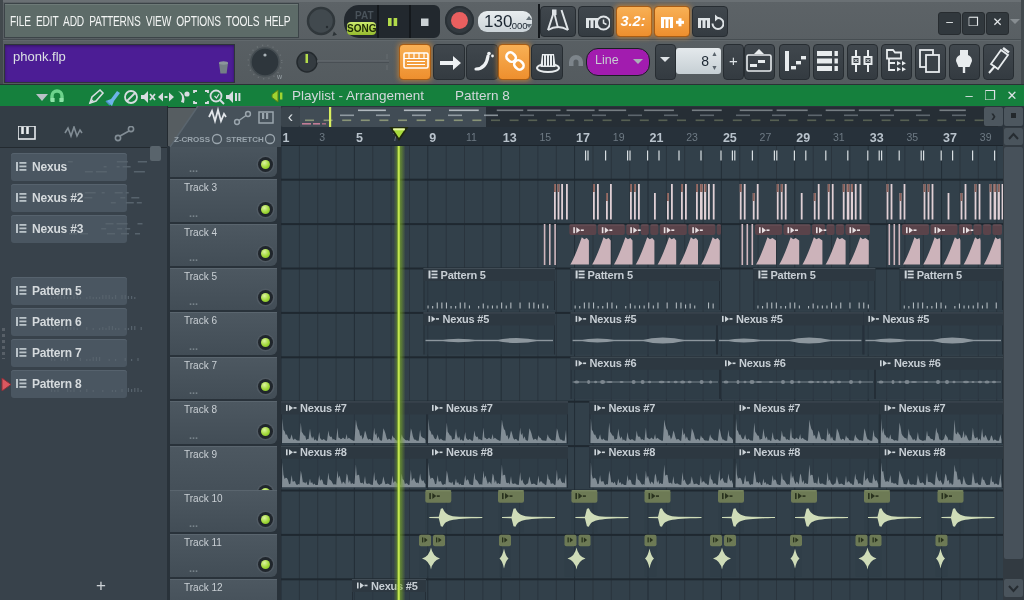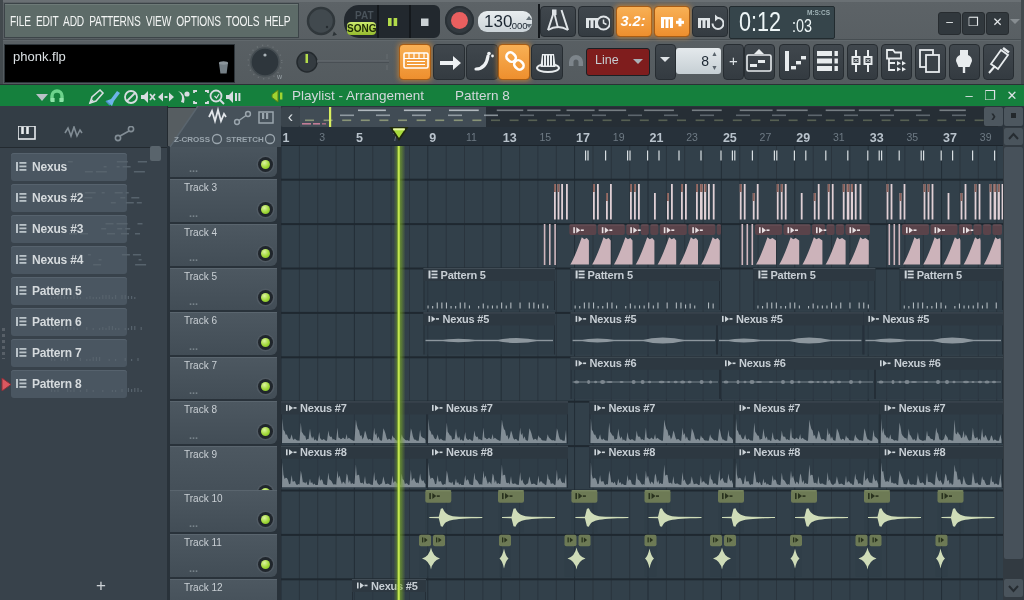--- a/index.html
+++ b/index.html
@@ -18,25 +18,25 @@
 #tempo i{position:absolute;left:31px;top:8.5px;font-size:9.5px;font-style:normal}
 .b1{position:absolute;top:6px;width:34px;height:29px;background:linear-gradient(#40474d,#343b41);border-radius:4px;border:1px solid #272d32}
 .b1o{position:absolute;top:6px;width:34px;height:29px;background:linear-gradient(#f8b055,#ee8f2e);border-radius:4px;border:1px solid #a85c14;box-shadow:0 0 5px 0.5px rgba(238,145,40,0.6)}
 #lcd{position:absolute;left:729px;top:6px;width:104px;height:31px;background:#36454b;border:1px solid #222b2f;border-radius:2px;color:#eef6f7}
 #lcd .big{position:absolute;left:9px;top:0px;font-size:27px;transform:scale(0.8,1);transform-origin:0 0}
 #lcd .small{position:absolute;left:62px;top:9px;font-size:18px;transform:scale(0.8,1);transform-origin:0 0}
 #lcd .lbl{position:absolute;right:4px;top:2px;font-size:6.5px;color:#9fb2b6;font-weight:bold}
 .winb{position:absolute;top:12px;width:21px;height:21px;background:#31383d;border-radius:3px;border:1px solid #272c30;color:#e8ecee;text-align:center;line-height:19px;font-size:12px}
 
 #row2{position:absolute;left:0;top:40px;width:1024px;height:44px}
-#titlefield{position:absolute;left:4px;top:4px;width:229px;height:37px;background:#000000;border:1px solid #2e353a;box-shadow:inset 0 1px 3px rgba(0,0,0,0.35)}
+#titlefield{position:absolute;left:4px;top:4px;width:229px;height:37px;background:#4c1d95;border:1px solid #2e353a;box-shadow:inset 0 1px 3px rgba(0,0,0,0.35)}
 #titlefield span{position:absolute;left:8px;top:4px;color:#dbe0e3;font-size:13px}
 .b2{position:absolute;top:4px;width:30px;height:34px;background:linear-gradient(#40474d,#343b41);border-radius:4px;border:1px solid #272d32}
 .b2o{position:absolute;top:4px;width:30px;height:34px;background:linear-gradient(#f8b055,#ee8f2e);border-radius:4px;border:1px solid #a85c14;box-shadow:0 0 5px 0.5px rgba(238,145,40,0.6)}
-#linebox{position:absolute;left:586px;top:8px;width:62px;height:26px;background:#7f1d1d;border-radius:3px;border:1px solid #1a2024;color:#c6cdd2;font-size:12.5px}
+#linebox{position:absolute;left:586px;top:8px;width:62px;height:26px;background:#a21caf;border-radius:12px;border:1px solid #1a2024;color:#c6cdd2;font-size:12.5px}
 #numbox{position:absolute;left:676px;top:8px;width:45px;height:26px;background:linear-gradient(#e4e9ec,#c6cfd4);border-radius:3px;color:#1b2631;font-size:14px;text-align:right;line-height:26px}
 
 #row3{position:absolute;left:0;top:84px;width:1024px;height:22px;background:#15803d;border-top:1px solid #2b3136;border-bottom:1px solid #23292e}
 #row3 .ttl{position:absolute;left:292px;top:3px;color:#d2d7db;font-size:13.5px}
 #row3 .ttl2{position:absolute;left:455px;top:3px;color:#d2d7db;font-size:13.5px}
 .wglyph{position:absolute;top:3px;color:#dde2e6;font-size:13px;width:18px;text-align:center}
 
 #plpanel{position:absolute;left:0;top:106px;width:167px;height:494px;background:#38424b;border-right:1px solid #232a30}
 .pitem{position:absolute;left:11px;width:116px;height:28.5px;background:#4a5661;border-radius:3px;box-shadow:inset 0 1px 0 #56626d}
 .pname{position:absolute;left:21px;top:7px;color:#d5dadd;font-size:12px;font-weight:bold;letter-spacing:-0.2px}
@@ -137,25 +137,20 @@
 <svg class="abs" style="left:695px;top:7px" width="29" height="28" viewBox="0 0 29 28">
       <g transform="translate(-2,-1)">
         <rect x="5" y="12" width="3" height="10" fill="#dfe4e7"></rect>
         <rect x="9.5" y="12" width="3" height="10" fill="#dfe4e7"></rect>
         <rect x="14" y="12" width="3" height="10" fill="#dfe4e7"></rect>
         <rect x="5" y="12" width="12" height="2.4" fill="#dfe4e7"></rect>
         <path d="M25 12 a5.5 5.5 0 1 1 -5.5 5.5" stroke="#dfe4e7" stroke-width="2" fill="none"></path>
         <path d="M22 8.5 l4 3.5 l-4 3.5 Z" fill="#dfe4e7"></path>
       </g>
     </svg>
-<div id="lcd">
-      <span class="big">0:12</span>
-      <span class="small">:03</span>
-      <span class="lbl">M:S:CS</span>
-    </div>
 <div class="winb" style="left:938px">–</div>
 <div class="winb" style="left:962px">❐</div>
 <div class="winb" style="left:986px">✕</div>
 <svg class="abs" style="left:1008px;top:17px" width="14" height="10" viewBox="0 0 14 10">
       <path d="M2 2 l5 5 l5 -5 Z" fill="#878d91"></path>
     </svg>
 
 <div id="row2">
 <div id="titlefield">
         <span>phonk.flp</span>
@@ -415,39 +410,20 @@
         <rect x="110" y="18" width="8" height="1.5" fill="#57636d"></rect>
         <rect x="124" y="18" width="5" height="1.5" fill="#57636d"></rect>
       </svg>
       <svg width="12" height="10" style="position:absolute;left:5px;top:9px">
         <rect x="0" y="0" width="2" height="9" fill="#b9c2c8"></rect>
         <rect x="3.4" y="0" width="7" height="1.8" fill="#b9c2c8"></rect>
         <rect x="3.4" y="3.5" width="7" height="1.8" fill="#b9c2c8"></rect>
         <rect x="3.4" y="7" width="7" height="1.8" fill="#b9c2c8"></rect>
       </svg>
       <span class="pname">Nexus #3</span>
-    </div>
-    <div class="pitem" style="top:245.7px">
-      <svg width="136" height="28" style="position:absolute;left:0;top:0">
-        <rect x="67.9" y="8" width="3" height="1.5" fill="#57636d"></rect>
-        <rect x="76.9" y="8" width="3" height="1.5" fill="#57636d"></rect>
-        <rect x="110.9" y="8" width="8" height="1.5" fill="#57636d"></rect>
-        <rect x="121.9" y="8" width="8" height="1.5" fill="#57636d"></rect>
-        <rect x="87.6" y="13" width="3" height="1.5" fill="#57636d"></rect>
-        <rect x="127.6" y="13" width="3" height="1.5" fill="#57636d"></rect>
-        <rect x="82.1" y="18" width="8" height="1.5" fill="#57636d"></rect>
-        <rect x="124.1" y="18" width="11" height="1.5" fill="#57636d"></rect>
-      </svg>
-      <svg width="12" height="10" style="position:absolute;left:5px;top:9px">
-        <rect x="0" y="0" width="2" height="9" fill="#b9c2c8"></rect>
-        <rect x="3.4" y="0" width="7" height="1.8" fill="#b9c2c8"></rect>
-        <rect x="3.4" y="3.5" width="7" height="1.8" fill="#b9c2c8"></rect>
-        <rect x="3.4" y="7" width="7" height="1.8" fill="#b9c2c8"></rect>
-      </svg>
-      <span class="pname">Nexus #4</span>
     </div>
     <div class="pitem" style="top:276.7px">
       <svg width="136" height="28" style="position:absolute;left:0;top:0">
         <rect x="40" y="20" width="1.2" height="2" fill="#57636d"></rect>
         <rect x="43.2" y="20" width="1.2" height="2" fill="#57636d"></rect>
         <rect x="46.4" y="18" width="1.2" height="4" fill="#57636d"></rect>
         <rect x="49.6" y="18" width="1.2" height="4" fill="#57636d"></rect>
         <rect x="52.8" y="18" width="1.2" height="4" fill="#57636d"></rect>
         <rect x="56" y="20" width="1.2" height="2" fill="#57636d"></rect>
         <rect x="59.2" y="20" width="1.2" height="2" fill="#57636d"></rect>

